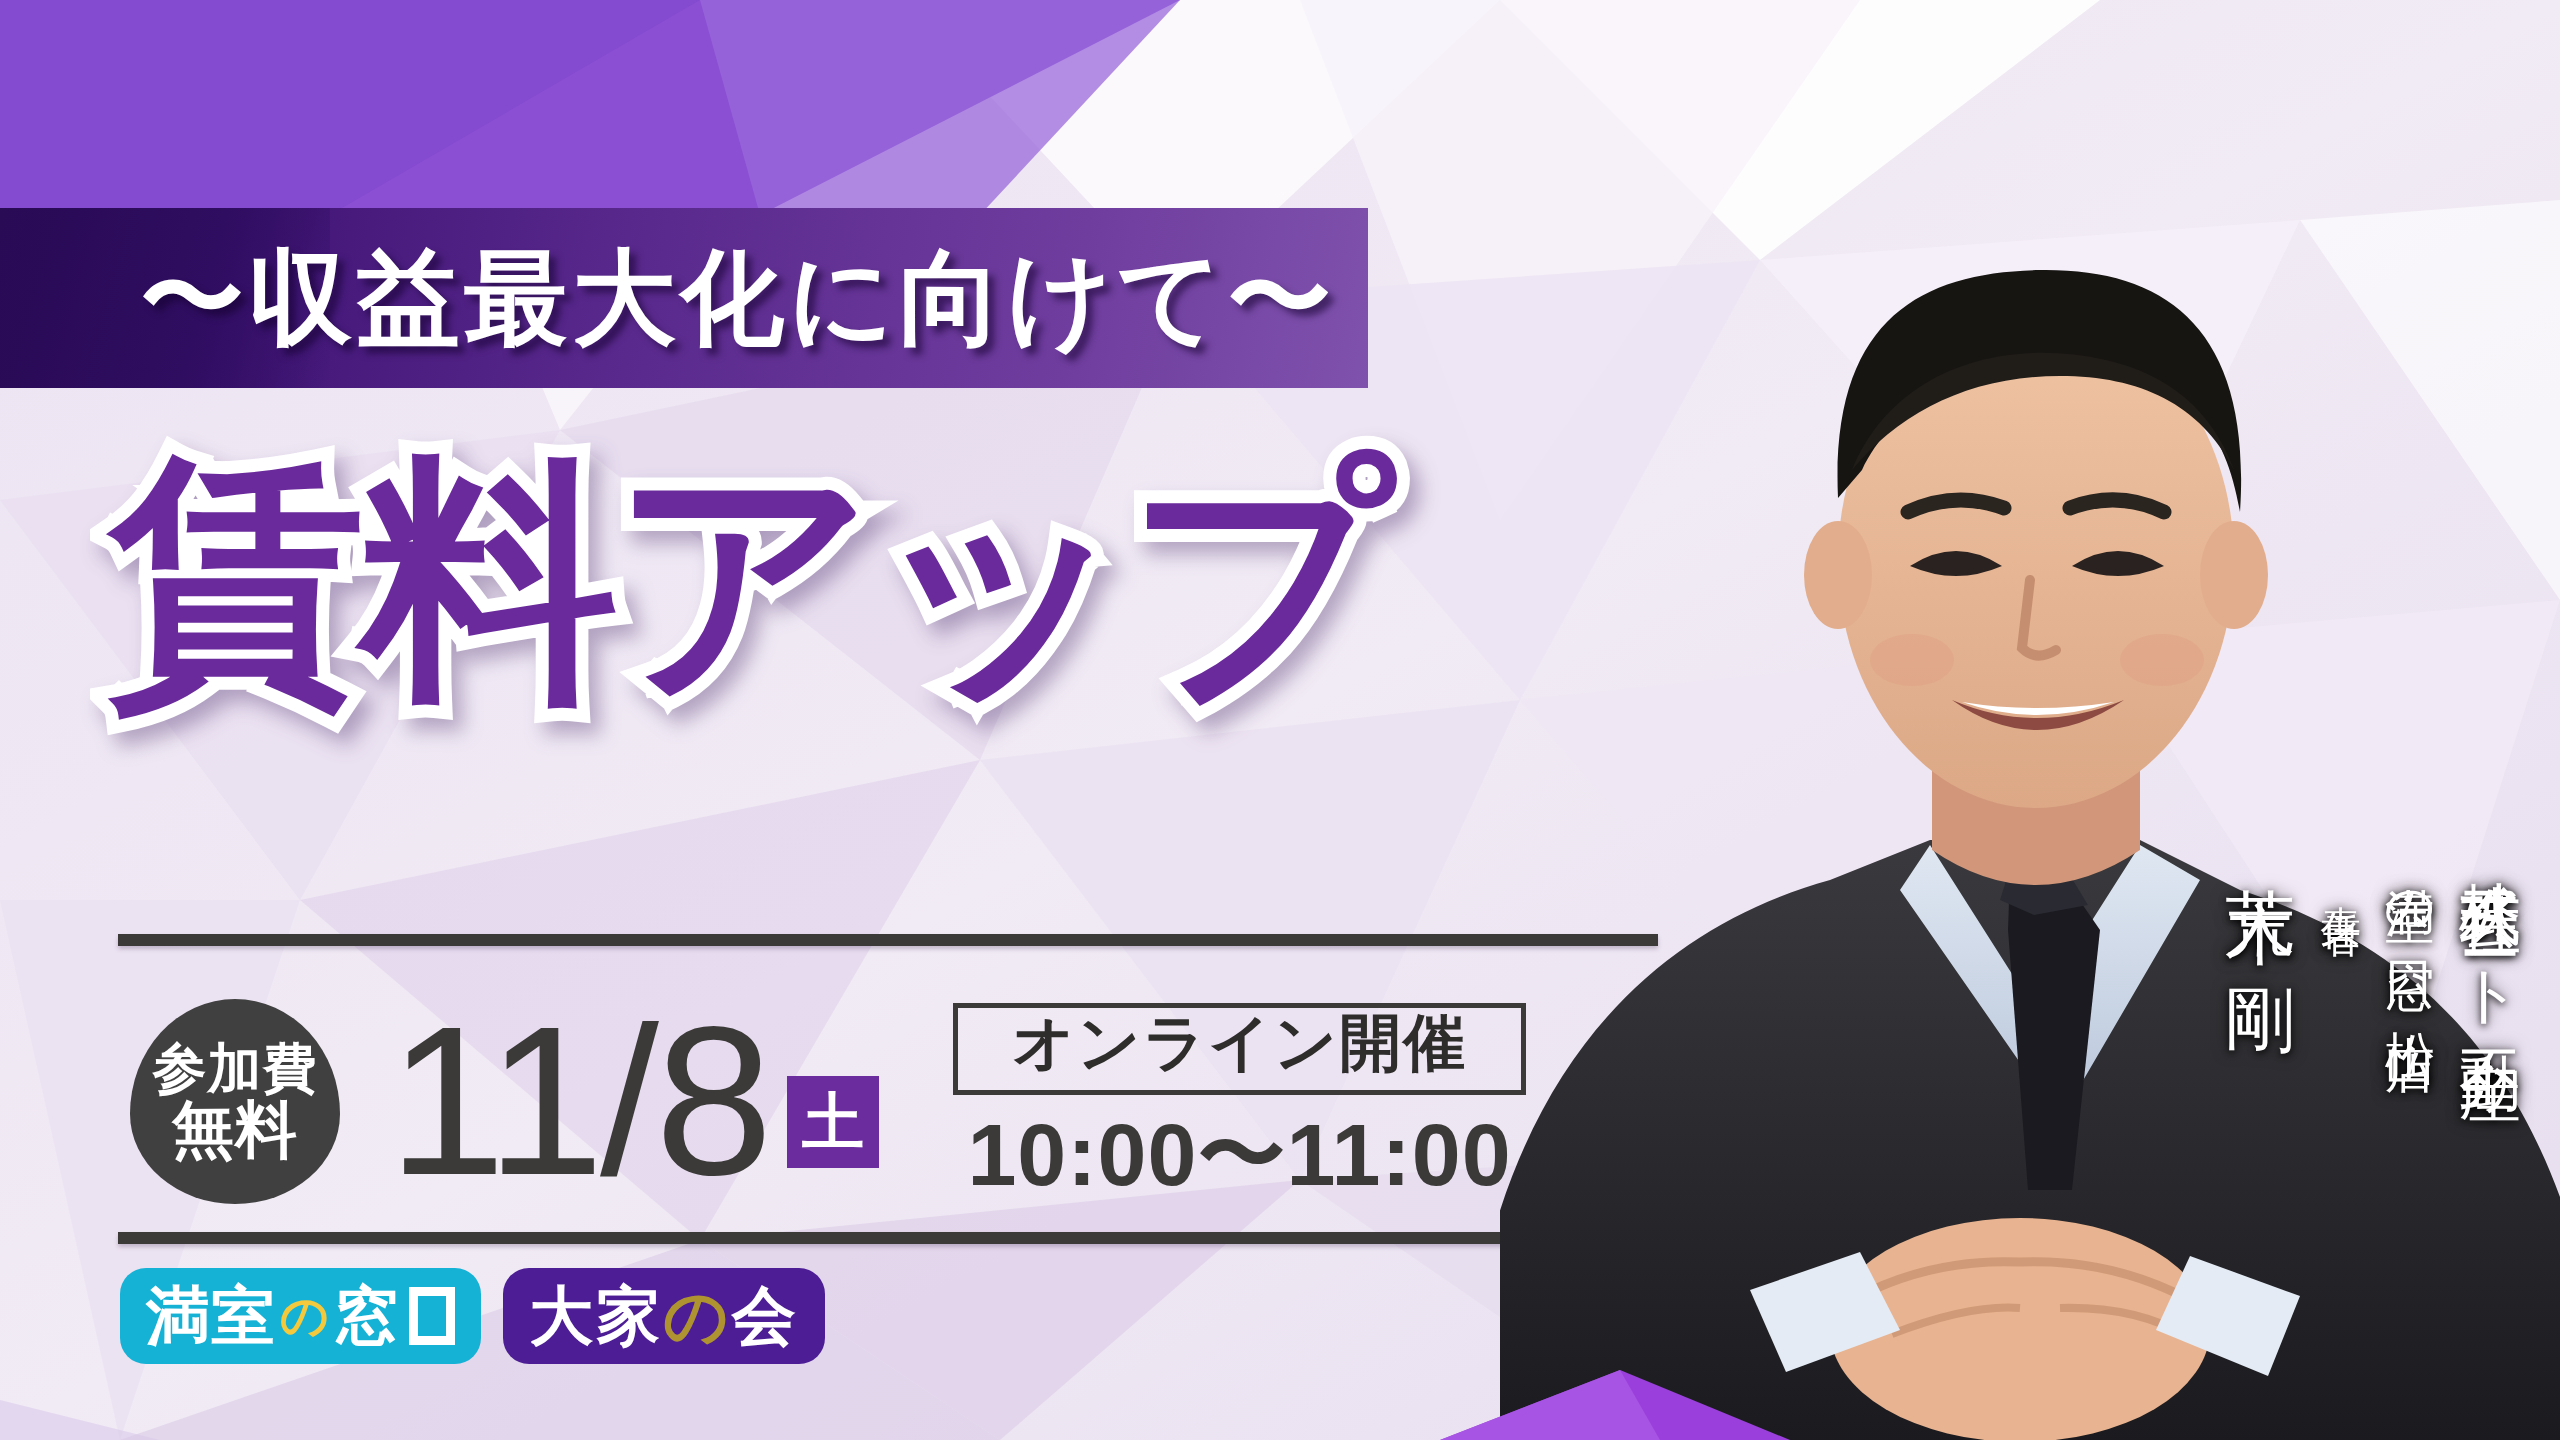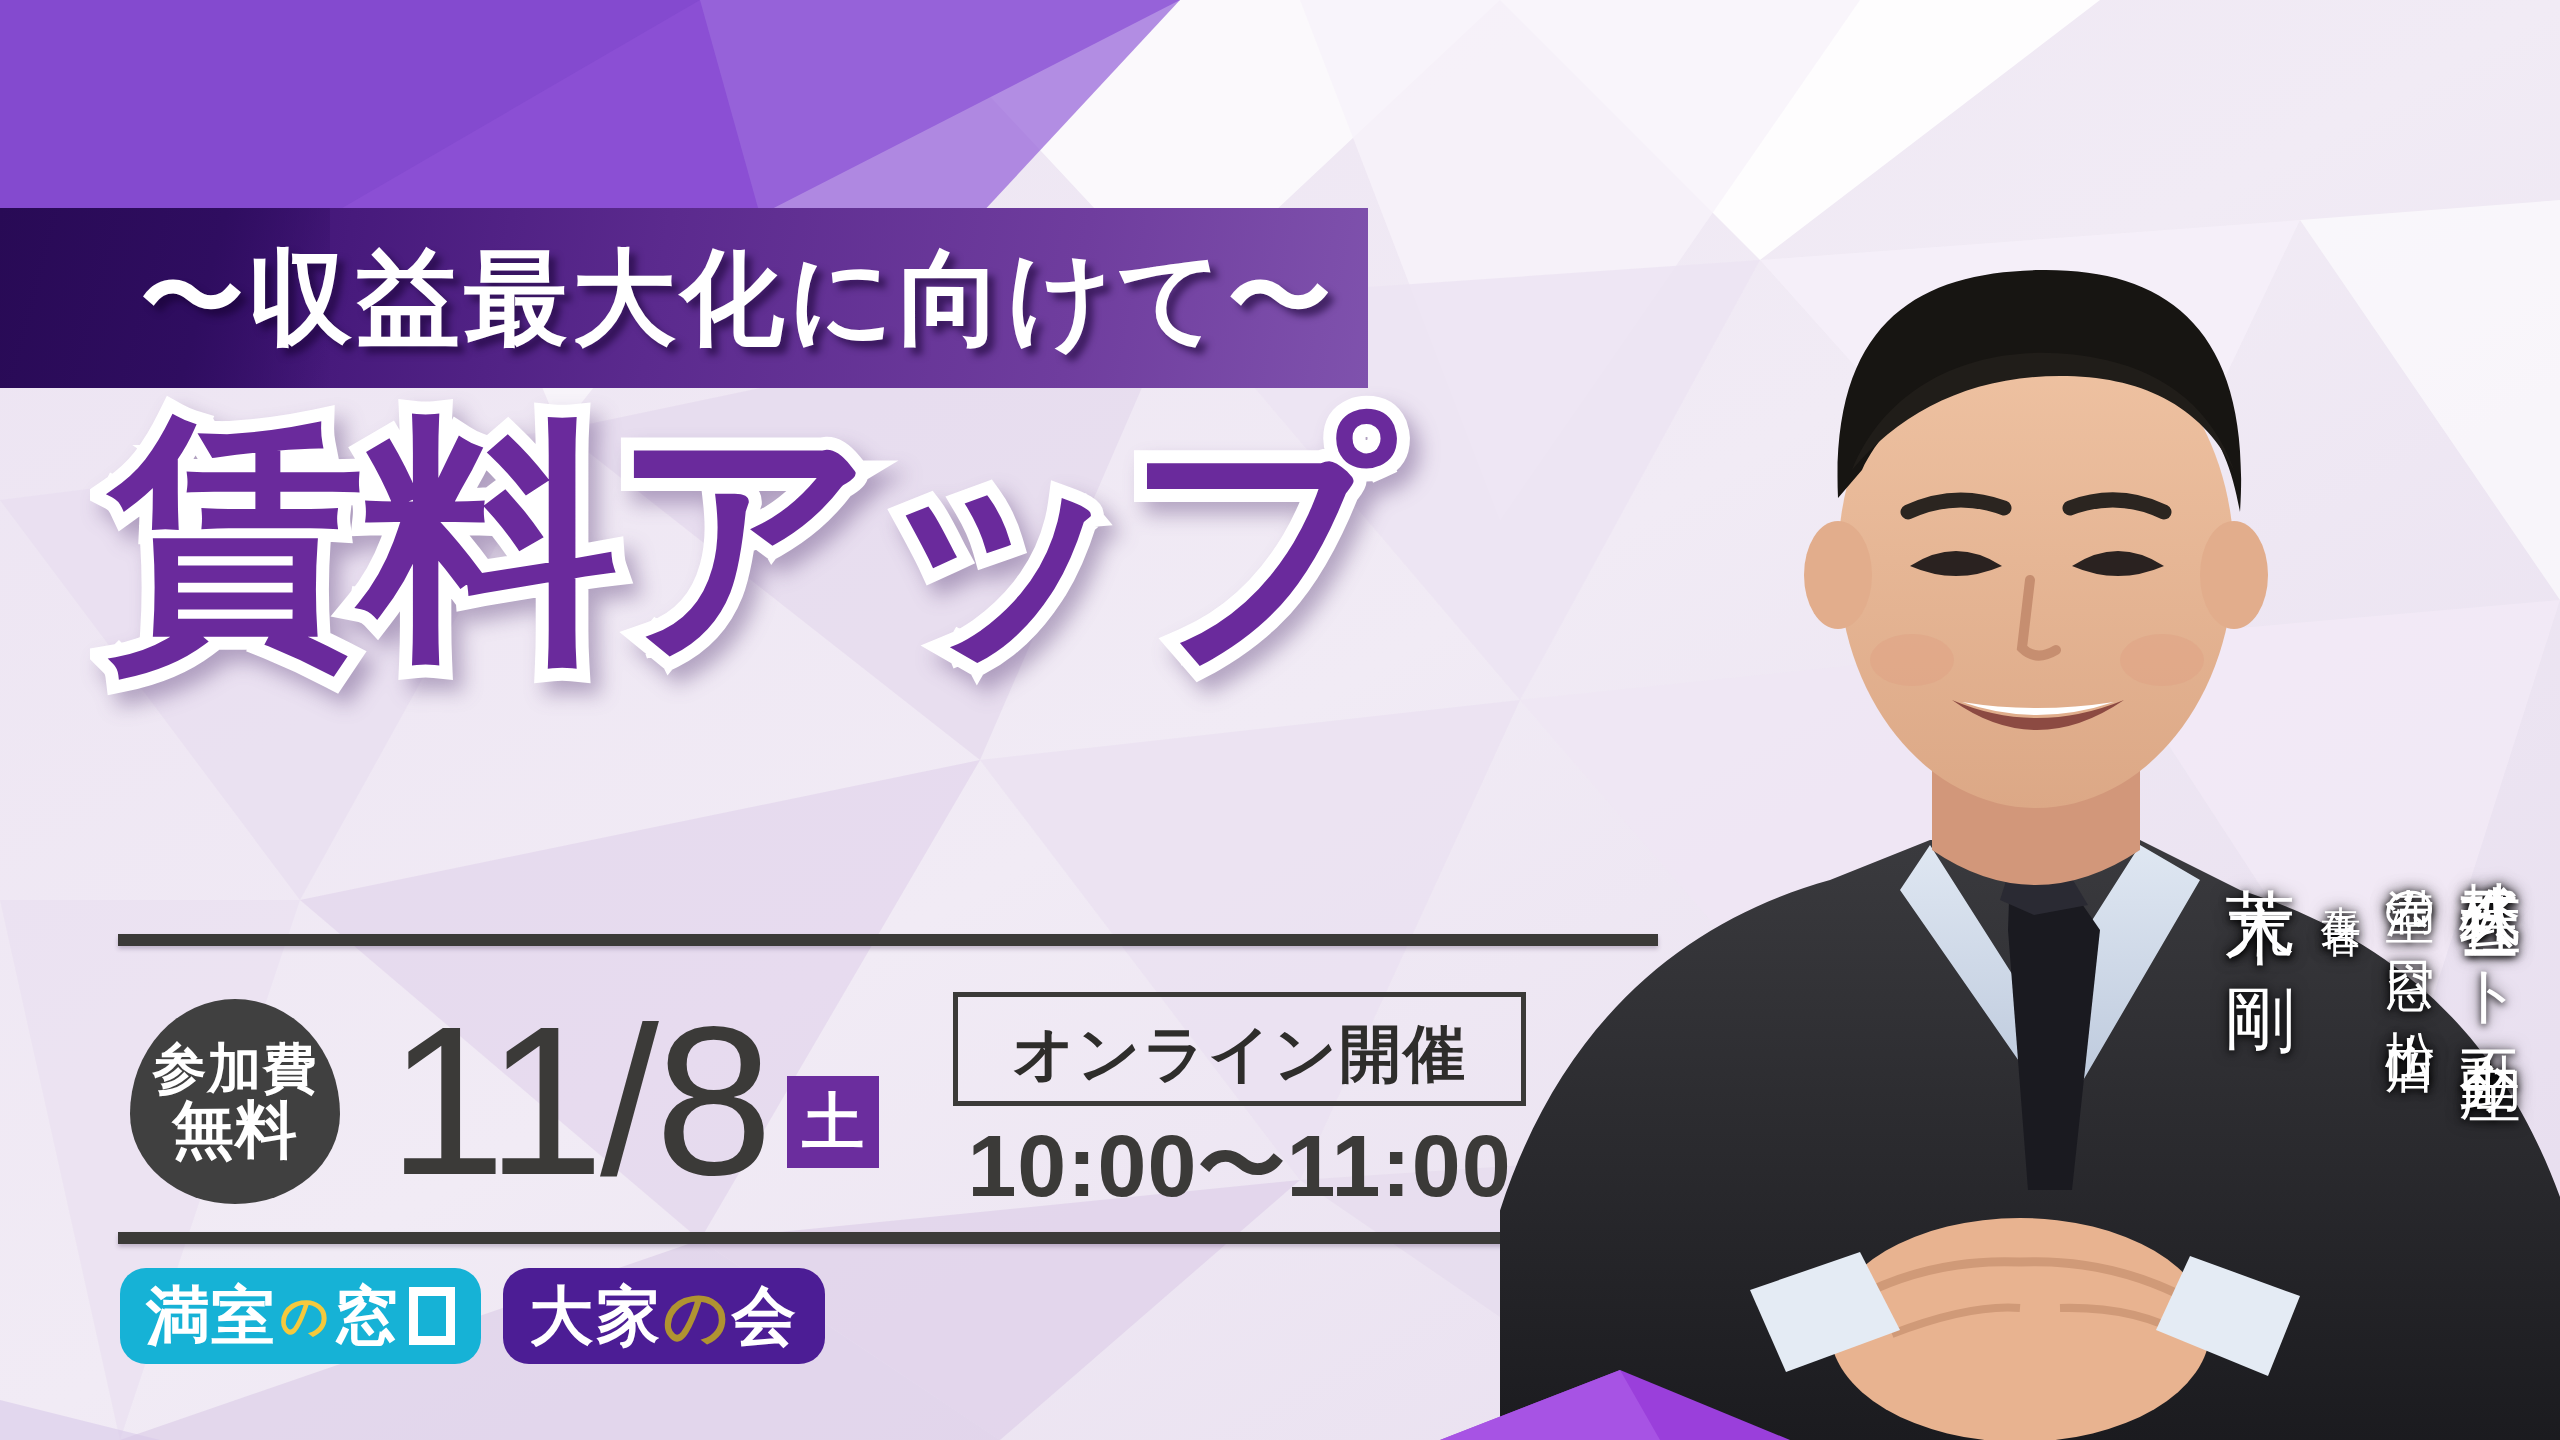--- a/index.html
+++ b/index.html
@@ -41,21 +41,21 @@
     font-size:104px;
     font-weight:bold;
     letter-spacing:4px;
     line-height:1;
     text-shadow:7px 7px 7px rgba(20,0,45,.55);
     white-space:nowrap;
   }
 
   
   .headline {
-    position:absolute; left:108px; top:412px;
+    position:absolute; left:108px; top:452px;
     font-size:258px;
     font-weight:bold;
     line-height:1;
     letter-spacing:-6px;
     color:#6a2a9c;
     white-space:nowrap;
     -webkit-text-stroke:26px #ffffff;
     paint-order:stroke fill;
     filter:drop-shadow(10px 12px 10px rgba(80,50,110,.38));
   }
@@ -104,21 +104,21 @@
     display:flex; align-items:center; justify-content:center;
     margin-left:18px; margin-bottom:24px;
   }
 
   .venue-block {
     margin-left:74px; flex:0 0 auto;
     display:flex; flex-direction:column; align-items:center;
   }
   .venue-box {
     border:5px solid #3b3a38;
-    padding:22px 54px 12px;
+    padding:0 54px 12px;
     font-size:62px; font-weight:bold;
     color:#2e2d2b; line-height:1.12;
     letter-spacing:2px;
   }
   .venue-time {
     margin-top:16px;
     font-size:88px; font-weight:bold;
     color:#3b3a38; letter-spacing:1px; line-height:1;
   }
 

